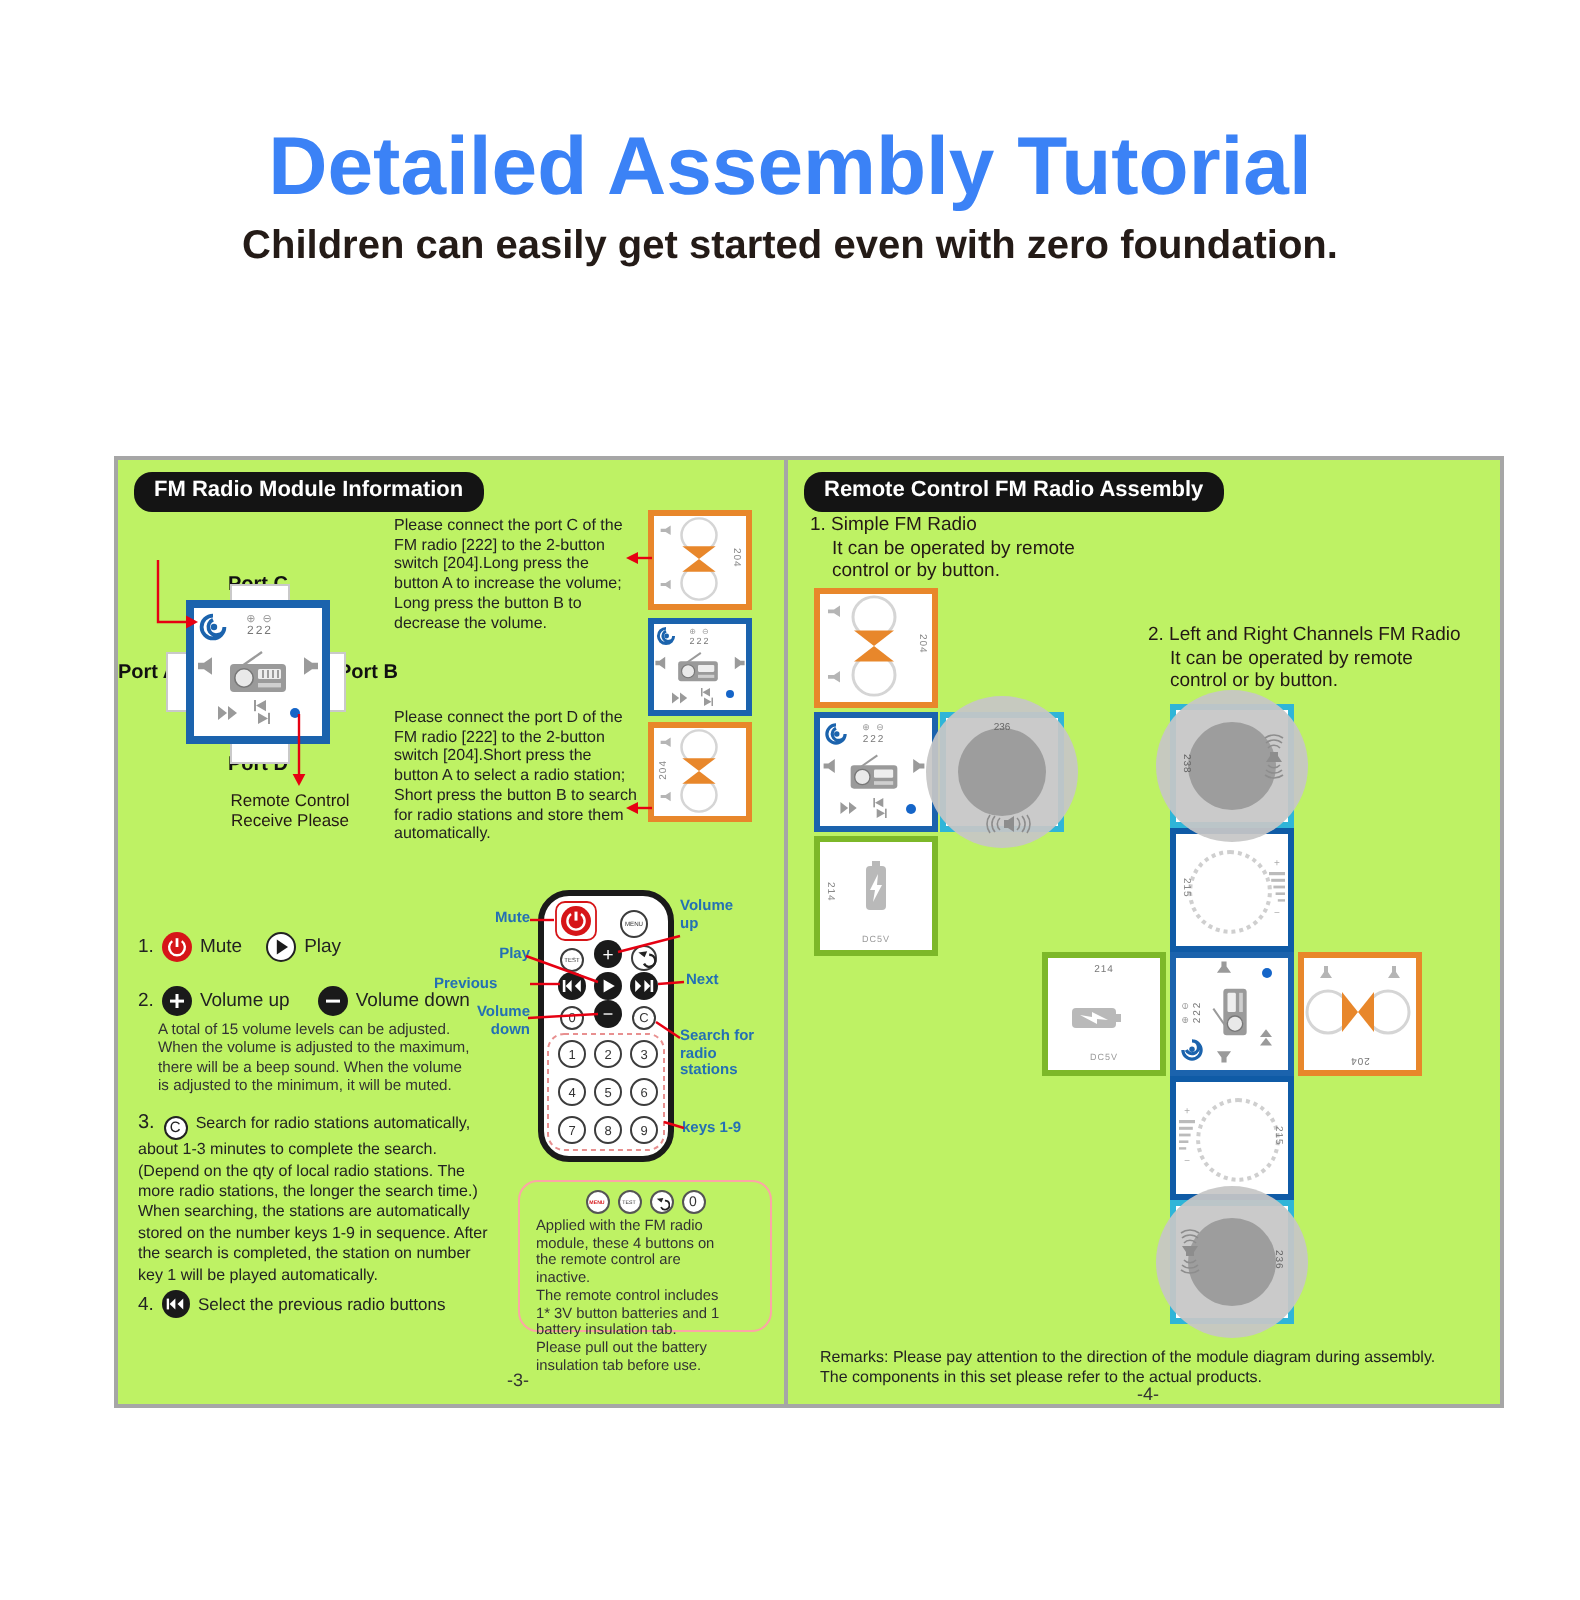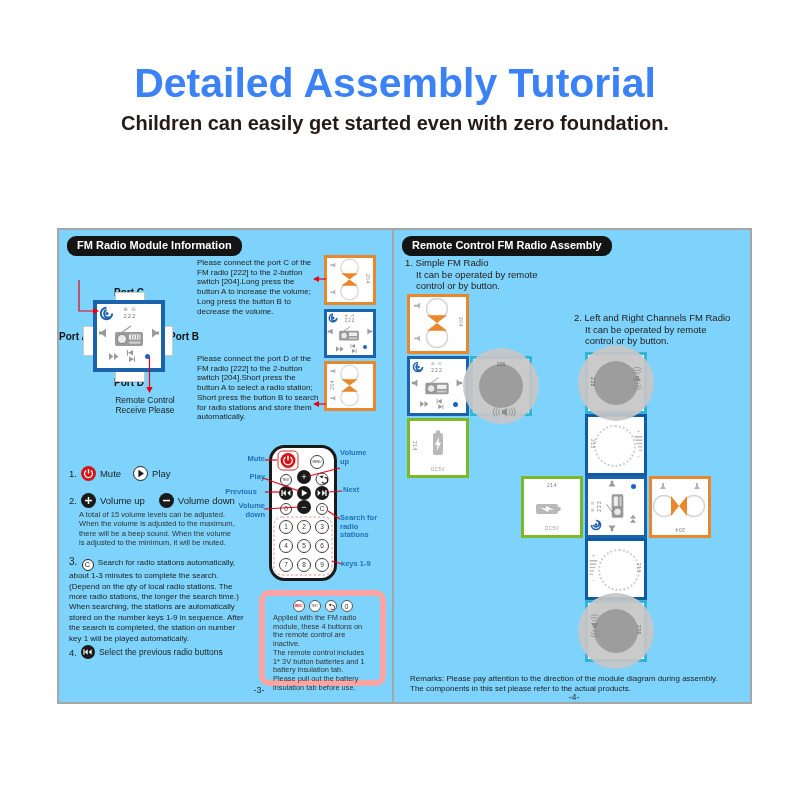--- a/index.html
+++ b/index.html
@@ -1,21 +1,21 @@
 <!DOCTYPE html>
 <html><head>
 <meta charset="utf-8">
 <style>
   html,body{margin:0;padding:0;background:#fff}
   body{width:790px;height:800px;position:relative;font-family:"Liberation Sans",sans-serif;color:#231815;overflow:hidden}
   .t{position:absolute}
   .pre{white-space:pre-line}
   .title{position:absolute;left:0;right:0;top:60px;text-align:center;font-size:41px;font-weight:700;color:#3b82f6}
   .subtitle{position:absolute;left:0;right:0;top:112px;text-align:center;font-size:20px;font-weight:700;color:#241b17}
-  .panel{position:absolute;top:228px;height:472px;border:2px solid #a6a6a6;background:#7dd3fc;box-sizing:content-box}
+  .panel{position:absolute;top:228px;height:472px;border:2px solid #a6a6a6;background:#bef264;box-sizing:content-box}
   #panelL{left:57px;width:333px}
   #panelR{left:392px;width:356px}
   .badge{position:absolute;background:#141414;color:#fff;font-weight:700;font-size:11px;line-height:13px;padding:3px 10px 4px;border-radius:9px;white-space:nowrap;z-index:4}
   .mod{position:absolute;background:#fff;box-sizing:border-box}
   .b-orange{border:3.5px solid #e8872b}
   .b-blue{border:3.5px solid #1b63ad}
   .b-cyan{border:3.5px solid #2fb5d8}
   .b-green{border:3.5px solid #7db829}
   .b-dblue{border:3.5px solid #0f5ba6}
   .vlabel{position:absolute;font-size:5px;color:#888;writing-mode:vertical-rl;letter-spacing:.5px}
@@ -323,32 +323,32 @@
         <text x="35" y="103.3">5</text>
         <text x="53" y="103.3">6</text>
         <text x="17" y="122.3">7</text>
         <text x="35" y="122.3">8</text>
         <text x="53" y="122.3">9</text>
       </g>
     </svg>
 
     <div class="blulbl" style="left:168px;top:225px;width:38px;text-align:right">Mute</div>
     <div class="blulbl" style="left:168px;top:243px;width:38px;text-align:right">Play</div>
-    <div class="blulbl" style="left:158px;top:258px;width:48px;text-align:center">Previous</div>
+    <div class="blulbl" style="left:158px;top:258px;width:48px;text-align:left">Previous</div>
     <div class="blulbl" style="left:164px;top:272px;width:42px;text-align:right">Volume
 down</div>
     <div class="blulbl" style="left:281px;top:219px;width:42px">Volume
 up</div>
     <div class="blulbl" style="left:284px;top:256px">Next</div>
     <div class="blulbl" style="left:281px;top:284px;width:46px">Search for
 radio
 stations</div>
     <div class="blulbl" style="left:282px;top:330px">keys 1-9</div>
 
-    <div class="t" style="left:200px;top:360px;width:127px;height:96px;border:6px solid #fca5a5;border-radius:10px;box-sizing:border-box">
+    <div class="t" style="left:200px;top:360px;width:127px;height:76px;border:1px solid #fca5a5;border-radius:10px;box-sizing:border-box">
       <div style="display:flex;justify-content:center;gap:4px;margin-top:4px">
         <span class="ic outline" style="width:12px;height:12px;border-color:#555;font-size:2.6px;color:#d61518;font-weight:700">MENU</span>
         <span class="ic outline" style="width:12px;height:12px;border-color:#555;font-size:2.6px;color:#333">TEST</span>
         <span class="ic outline" style="width:12px;height:12px;border-color:#555">
             <svg width="9" height="9" viewBox="0 0 12 12">
               <path d="M8.6 4.4 a3 3 0 1 1 -2.6 4.4" fill="none" stroke="#222" stroke-width="1.2"></path>
               <polygon points="3.2,3.2 7.6,2.6 6.3,5.6" fill="#222"></polygon>
             </svg>
           </span>
         <span class="ic outline" style="width:12px;height:12px;border-color:#555;font-size:7px;color:#333">0</span>

